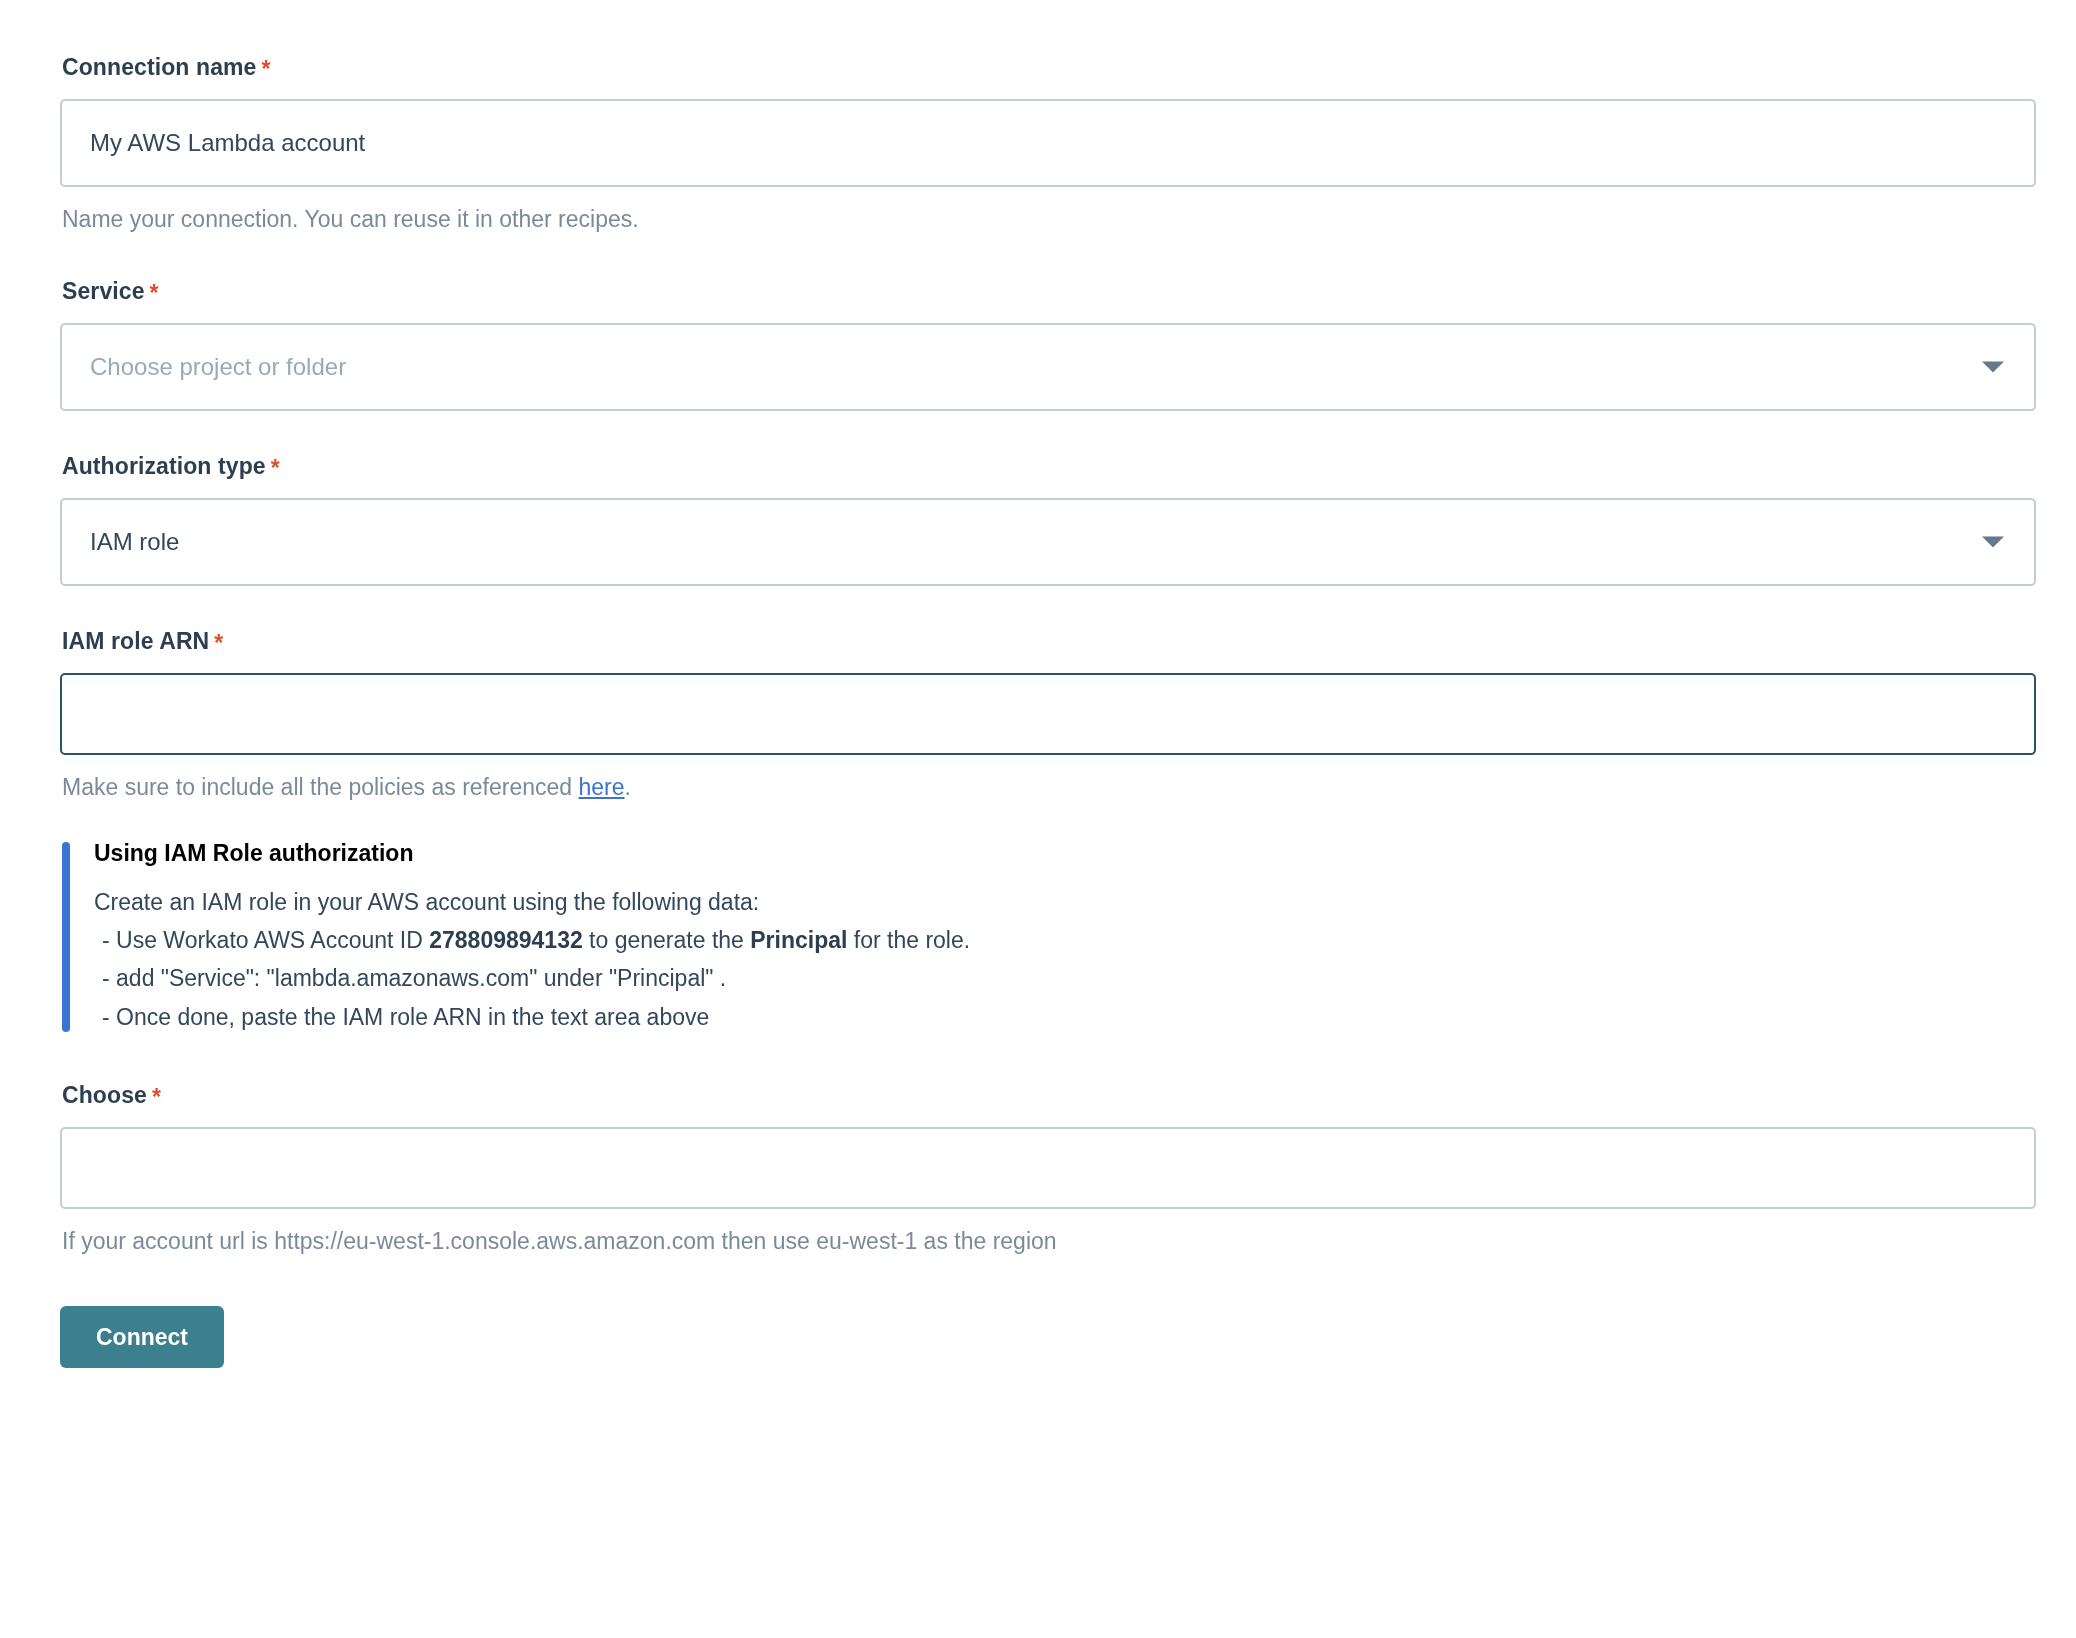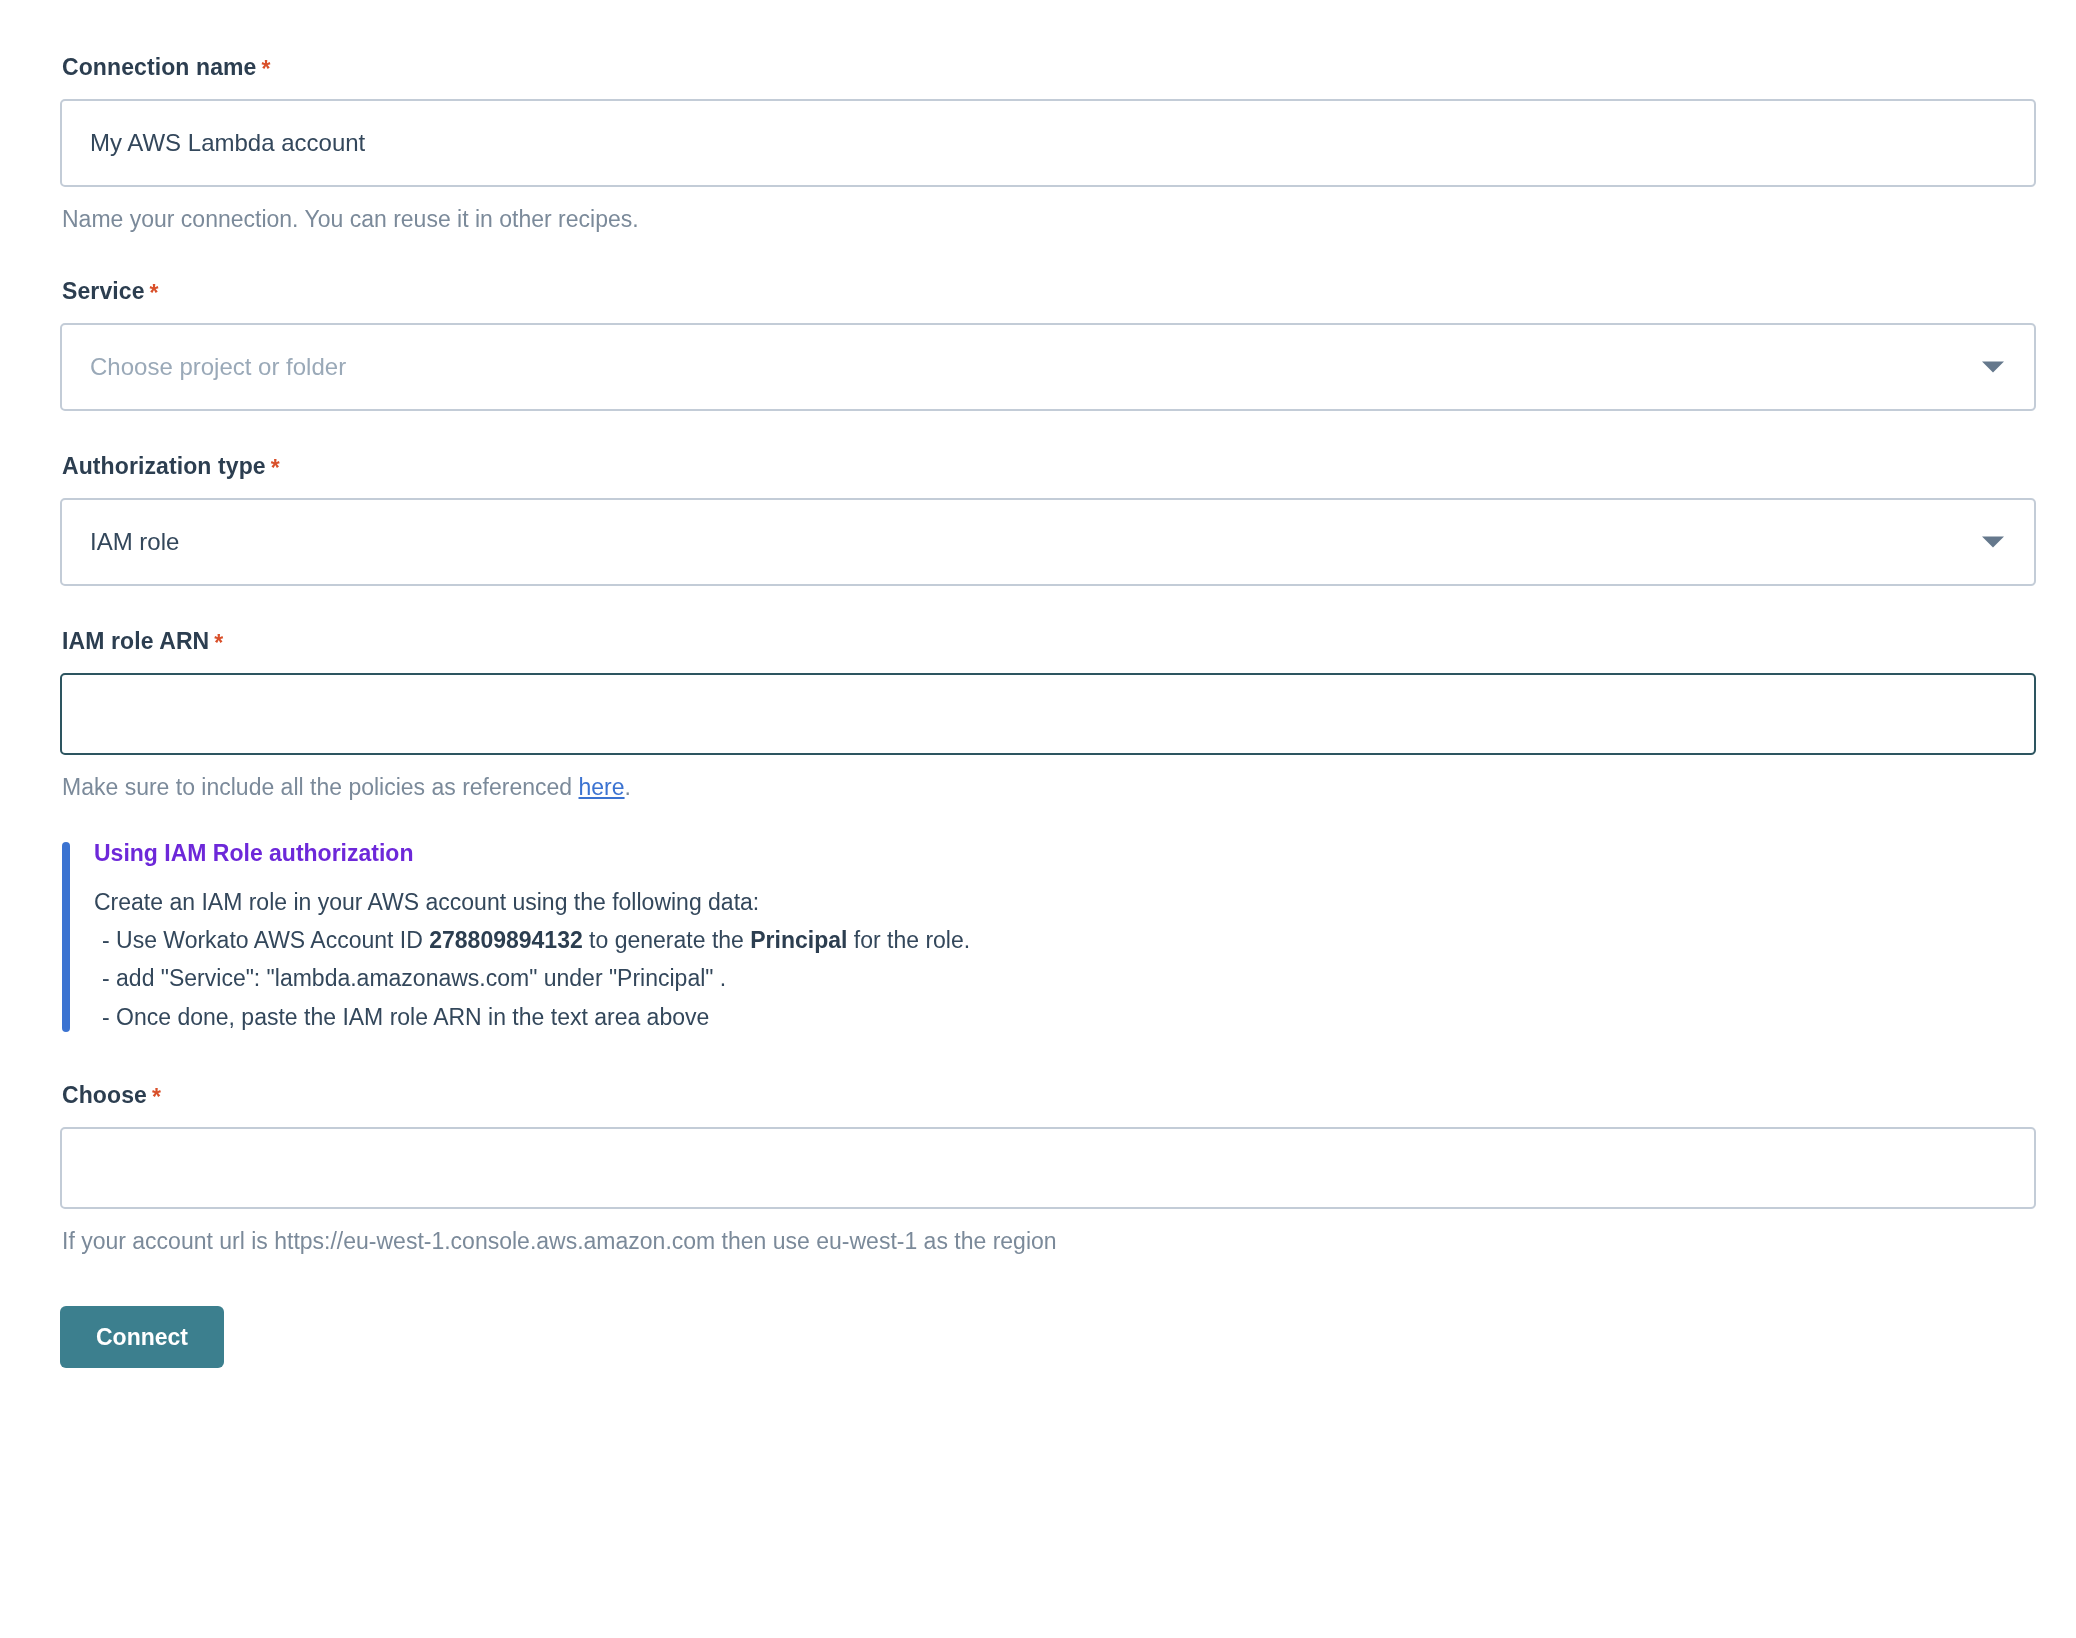--- a/index.html
+++ b/index.html
@@ -116,21 +116,21 @@
     left: 0;
     top: 0;
     bottom: 0;
     width: 8px;
     border-radius: 5px;
     background: #3b73d1;
   }
   .callout-title {
     font-size: 23px;
     font-weight: 700;
-    color: #6d28d9;
+    color: #000000;
     margin: 0 0 22px 0;
     line-height: 1;
   }
   .callout-line {
     font-size: 23px;
     color: #33475b;
     line-height: 1.32;
     margin: 0 0 8px 0;
   }
   .callout-line.indent { padding-left: 8px; }

